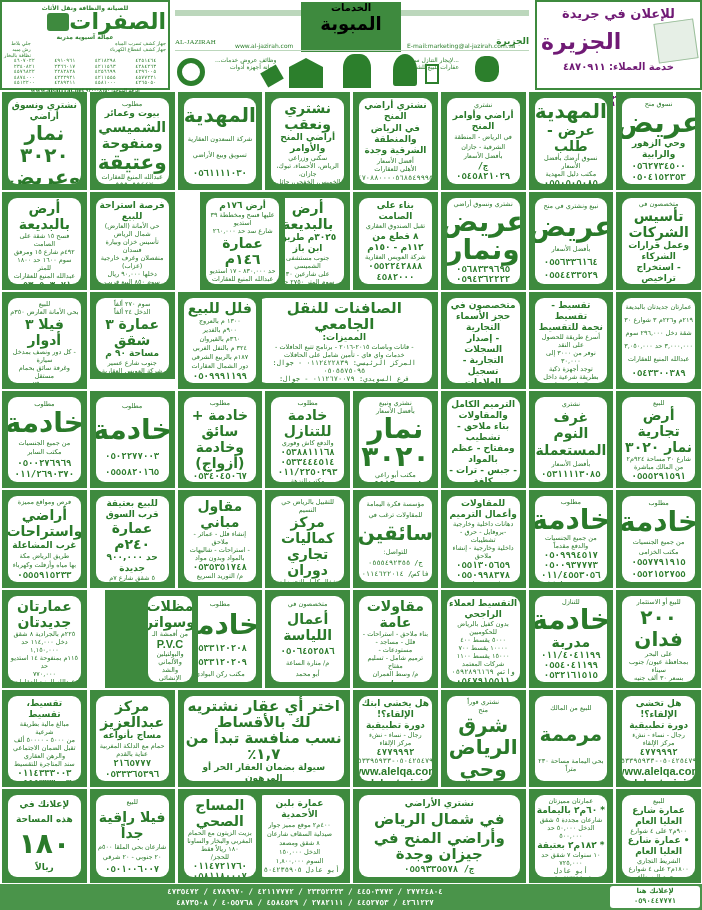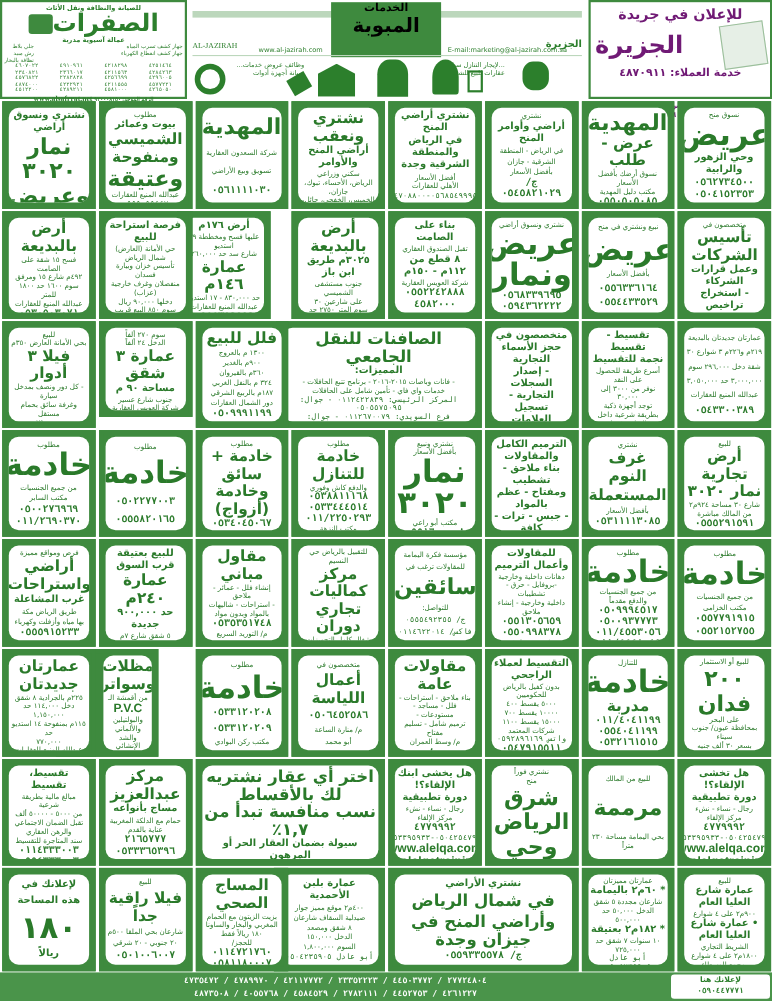--- a/index.html
+++ b/index.html
@@ -62,21 +62,21 @@
   <div style="position:absolute;top:62px;right:90px;width:14px;height:20px;border:2px solid #2c7f2c"></div>
   <div style="position:absolute;top:52px;right:112px;width:24px;height:32px;background:#2c7f2c;border-radius:50% 50% 10% 10%"></div>
   <div style="position:absolute;top:52px;right:158px;width:28px;height:34px;background:#2c7f2c;border-radius:40% 40% 0 0"></div>
   <div style="position:absolute;top:56px;left:114px;width:34px;height:30px;background:#2c7f2c;clip-path:polygon(50% 0,100% 30%,100% 100%,0 100%,0 30%)"></div>
   <div style="position:absolute;top:66px;left:88px;width:18px;height:16px;background:#2c7f2c;transform:rotate(-30deg)"></div>
   <div style="position:absolute;top:56px;left:2px;width:28px;height:28px;border:5px solid #2c7f2c;border-radius:50%"></div>
 </div>
 
 <div class="hdr hbox" id="hdr-left" style="padding:2px">
   <div style="font-size:6px;color:#2c7f2c;text-align:center;font-weight:bold">للصيانة والنظافة ونقل الأثاث</div>
-  <div style="display:flex;align-items:center;justify-content:center">
+  <div style="display:flex;align-items:center;justify-content:flex-start">
     <div style="font-size:22px;font-weight:bold;color:#2c7f2c;line-height:22px">الصفرات</div>
     <div style="width:22px;height:18px;background:#3e8a3e;border-radius:3px"></div>
   </div>
   <div style="font-size:6px;color:#2c7f2c;text-align:center;font-weight:bold">عمالة آسيوية مدربة</div>
   <div style="display:flex;justify-content:space-between;font-size:5px;color:#2c7f2c">
     <div>
       <div>جهاز كشف تسرب المياه</div>
       <div>جهاز كشف انقطاع الكهرباء</div>
     </div>
     <div>
@@ -224,21 +224,21 @@
     </div>
     <div class="ad" style="right: 352px; top: 192px; width: 84.75px; height: 98px;">
       <div class="in">
         <div class="t-l">أرض بالبديعة</div>
         <div class="t-m">٣٠٢٥م طريق ابن باز</div>
         <div class="t-s">جنوب مستشفى الشميسي</div>
         <div class="t-s">على شارعين ٣٠</div>
         <div class="t-s">سوم المتر ٢٧٥٠ حد ٢٩٠٠</div>
       </div>
     </div>
-    <div class="ad" style="right: 456px; top: 192px; width: 84.75px; height: 98px;">
+    <div class="ad" style="right: 417px; top: 192px; width: 84.75px; height: 98px;">
       <div class="in">
         <div class="t-m">أرض ١٧٦م</div>
         <div class="t-s">عليها فسح ومخططة ٣٩ استديو</div>
         <div class="t-s">شارع سد حد ٢٦٠,٠٠٠</div>
         <div class="t-l">عمارة ١٤٦م</div>
         <div class="t-s">حد ٨٣٠,٠٠٠ - ١٧ استديو</div>
         <div class="t-s">عبدالله المنيع للعقارات</div>
         <div class="ph">٠٥٤٤٣٨٩٥٥٩</div>
       </div>
     </div>
@@ -539,21 +539,21 @@
     </div>
     <div class="ad" style="right: 439.75px; top: 590px; width: 84.75px; height: 98px;">
       <div class="in">
         <div class="t-s">مطلوب</div>
         <div class="t-xxl">خادمة</div>
         <div class="ph">٠٥٣٣١٢٠٢٠٨</div>
         <div class="ph">٠٥٣٣١٢٠٢٠٩</div>
         <div class="t-s">مكتب ركن البوادي</div>
       </div>
     </div>
-    <div class="ad" style="right: 558px; top: 590px; width: 93px; height: 98px; padding-left: 39px;">
+    <div class="ad" style="right: 504px; top: 590px; width: 93px; height: 98px; padding-left: 39px;">
       <div class="in">
         <div class="t-l">مظلات وسواتر</div>
         <div class="t-s">من أقمشة الـ</div>
         <div class="latin">P.V.C</div>
         <div class="t-s">والبولتيلين والألماني</div>
         <div class="t-s">والشد الإنشائي</div>
         <div class="ph">٠٥٥٥٥٦٧٦٣٩</div>
         <div class="ph">٠٥٣٧٢٢٢٨٩٠</div>
       </div>
     </div>

